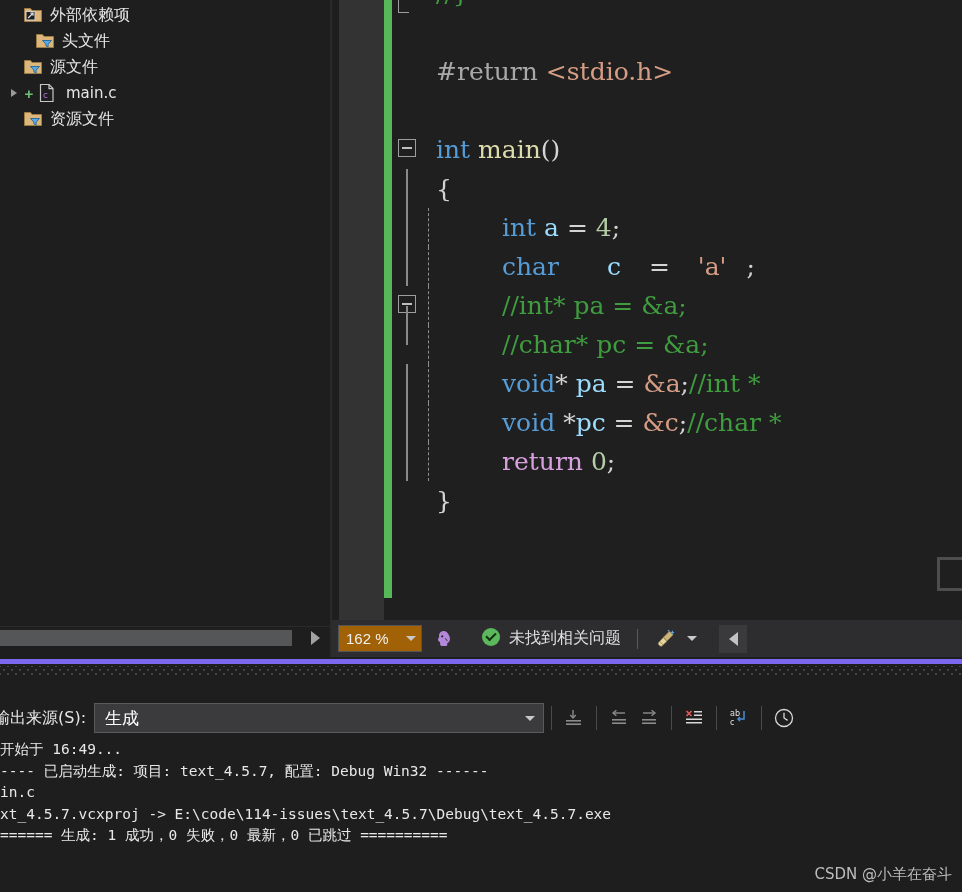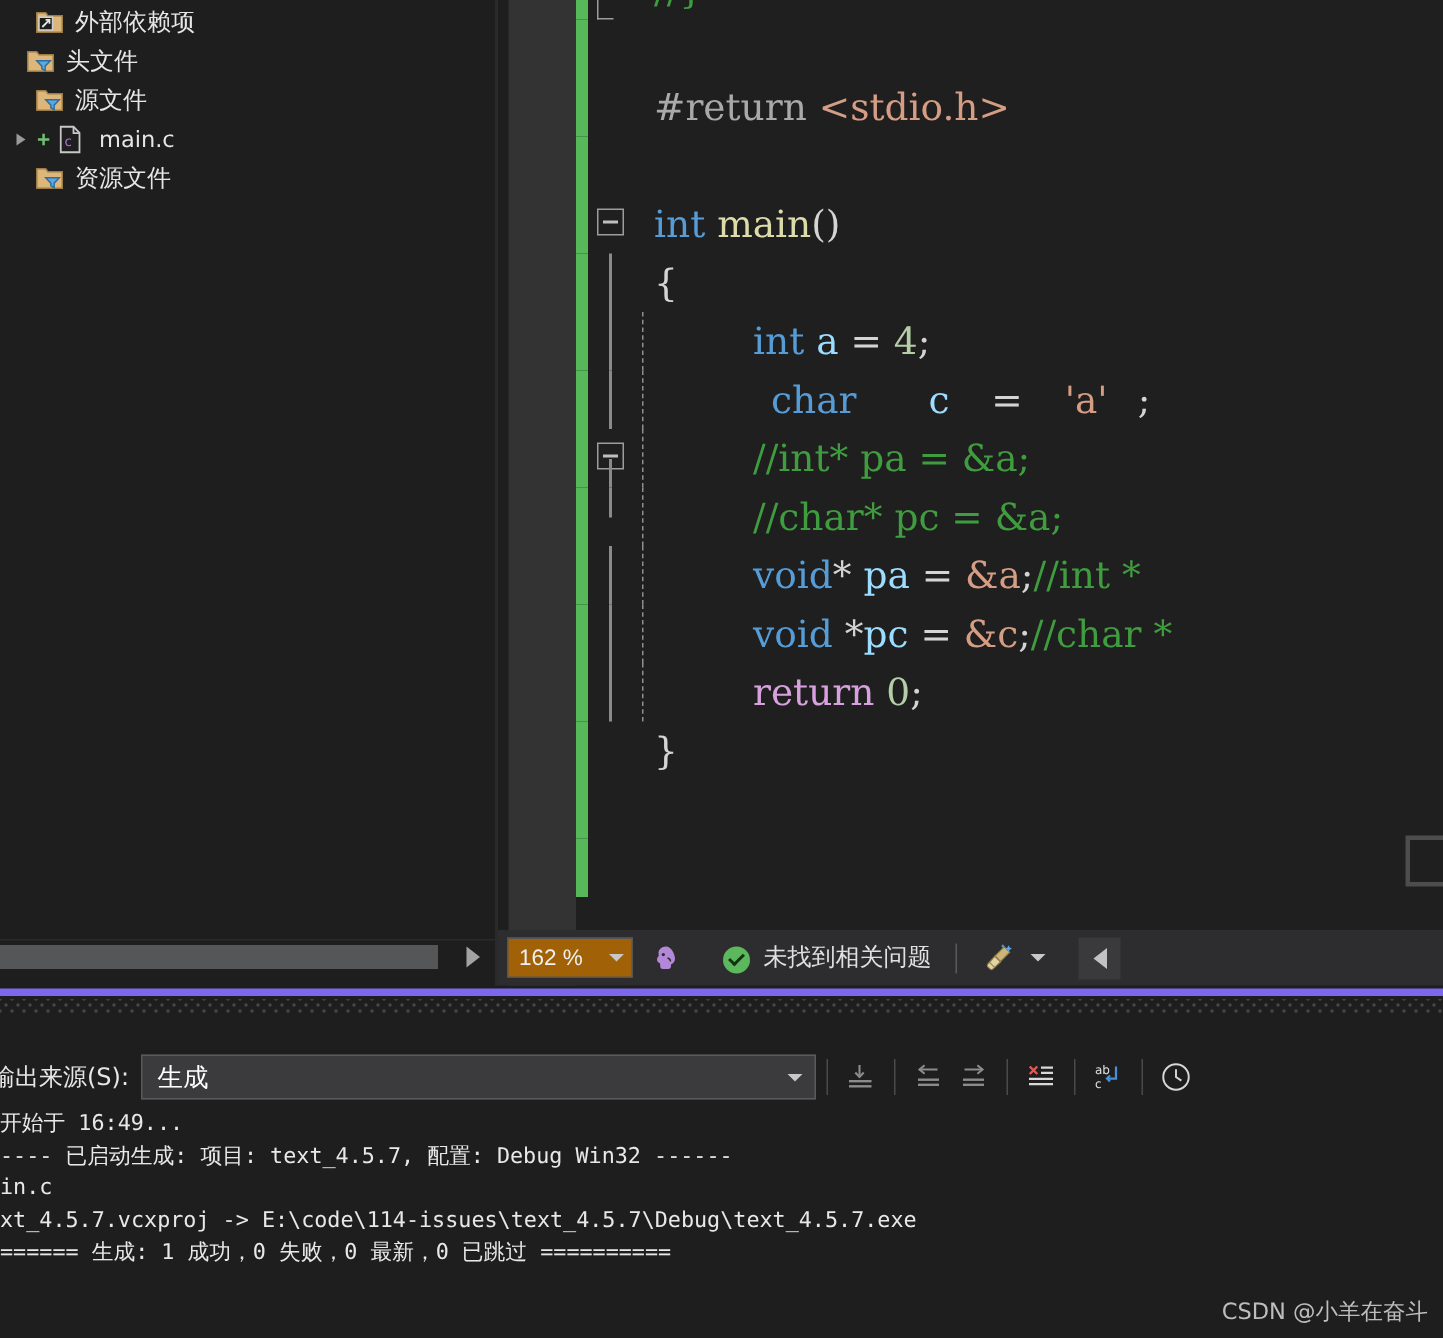--- a/index.html
+++ b/index.html
@@ -105,21 +105,21 @@
     background:#2d2d30;display:flex;align-items:center;
   }
   #zoom-combo{
     margin-left:6px;width:84px;height:27px;background:#a16207;border:1px solid #555;
     box-sizing:border-box;display:flex;align-items:center;justify-content:space-between;
     padding:0 5px 0 7px;
   }
   #zoom-combo .zv{font-size:15px;color:#f0f0f0;font-family:"Liberation Sans",sans-serif;}
   .caret-dn{width:0;height:0;border-left:5px solid transparent;border-right:5px solid transparent;border-top:5px solid #c8c8c8;}
   #brain-icon{margin-left:10px;width:24px;height:24px;display:flex;align-items:center;justify-content:center;}
-  #issue-ok{margin-left:26px;display:flex;align-items:flex-end;}
+  #issue-ok{margin-left:26px;display:flex;align-items:flex-start;}
   #issue-ok .dot{
     width:18px;height:18px;border-radius:50%;background:#5cb85c;
     display:flex;align-items:center;justify-content:center;margin-right:9px;
   }
   #issue-ok .dot::after{
     content:"";display:block;width:4px;height:8px;border:solid #14320f;
     border-width:0 2px 2px 0;transform:rotate(45deg) translate(-1px,-1px);
   }
   #issue-ok .txt{font-size:16px;color:#e0e0e0;font-family:"DejaVu Sans","Liberation Sans",sans-serif;}
   .sb-sep{width:1px;height:20px;background:#5a5a5a;margin:0 16px;}
@@ -187,21 +187,21 @@
           <span class="icon-box">
             <svg width="20" height="18" viewBox="0 0 20 18">
               <path d="M1.5 2.5h6l1.5 2h9.5v11H1.5z" fill="#dcb67a" stroke="#9c7b45" stroke-width="1"></path>
               <rect x="3" y="5.5" width="9" height="8.5" fill="#1e1e1e" stroke="#cfcfcf" stroke-width="1"></rect>
               <path d="M5.2 12L10 7.2" stroke="#e8e8e8" stroke-width="1.2"></path>
               <path d="M7.4 7.2H10v2.6" stroke="#e8e8e8" stroke-width="1.2" fill="none"></path>
             </svg>
           </span>
           <span class="tree-label">外部依赖项</span>
         </div>
-        <div class="tree-row" style="padding-left: 0; text-align: center;">
+        <div class="tree-row" style="padding-left: 18px; text-align: center;">
           <span class="tw"></span>
           <span class="icon-box">
             <svg width="20" height="18" viewBox="0 0 20 18">
               <path d="M1.5 2.5h6l1.5 2h9.5v11H1.5z" fill="#dcb67a" stroke="#9c7b45" stroke-width="1"></path>
               <path d="M7.5 8.5h9l-3.4 3.6v3l-2.2-1.2v-1.8z" fill="#5aa9e6" stroke="#2f6f9e" stroke-width="1"></path>
             </svg>
           </span>
           <span class="tree-label">头文件</span>
         </div>
         <div class="tree-row" style="padding-left: 6px;">
@@ -283,21 +283,21 @@
         <div class="code-line">
           <span class="chgbar"></span>
           <span class="guide-solid"></span>
           <span class="guide-dash"></span>
           <span class="code-text" style="left: 118px;"><span class="c-type">int</span><span class="c-plain"> </span><span class="c-var">a</span><span class="c-plain"> = </span><span class="c-num">4</span><span class="c-plain">;</span></span>
         </div>
         <div class="code-line">
           <span class="chgbar"></span>
           <span class="guide-solid"></span>
           <span class="guide-dash"></span>
-          <span class="code-text" style="left: 130px; gap: 20px;"><span class="c-type">char</span><span class="c-plain"> </span><span class="c-var">c</span><span class="c-plain"> = </span><span class="c-str">'a'</span><span class="c-plain">;</span></span>
+          <span class="code-text" style="left: 118px; gap: 20px;"><span class="c-type">char</span><span class="c-plain"> </span><span class="c-var">c</span><span class="c-plain"> = </span><span class="c-str">'a'</span><span class="c-plain">;</span></span>
         </div>
         <div class="code-line">
           <span class="chgbar"></span>
           <span class="fold"></span>
           <span class="guide-solid" style="top: 20px; height: 19px;"></span>
           <span class="guide-dash"></span>
           <span class="code-text" style="left: 118px;"><span class="c-cmt">//int* pa = &amp;a;</span></span>
         </div>
         <div class="code-line">
           <span class="chgbar"></span>

